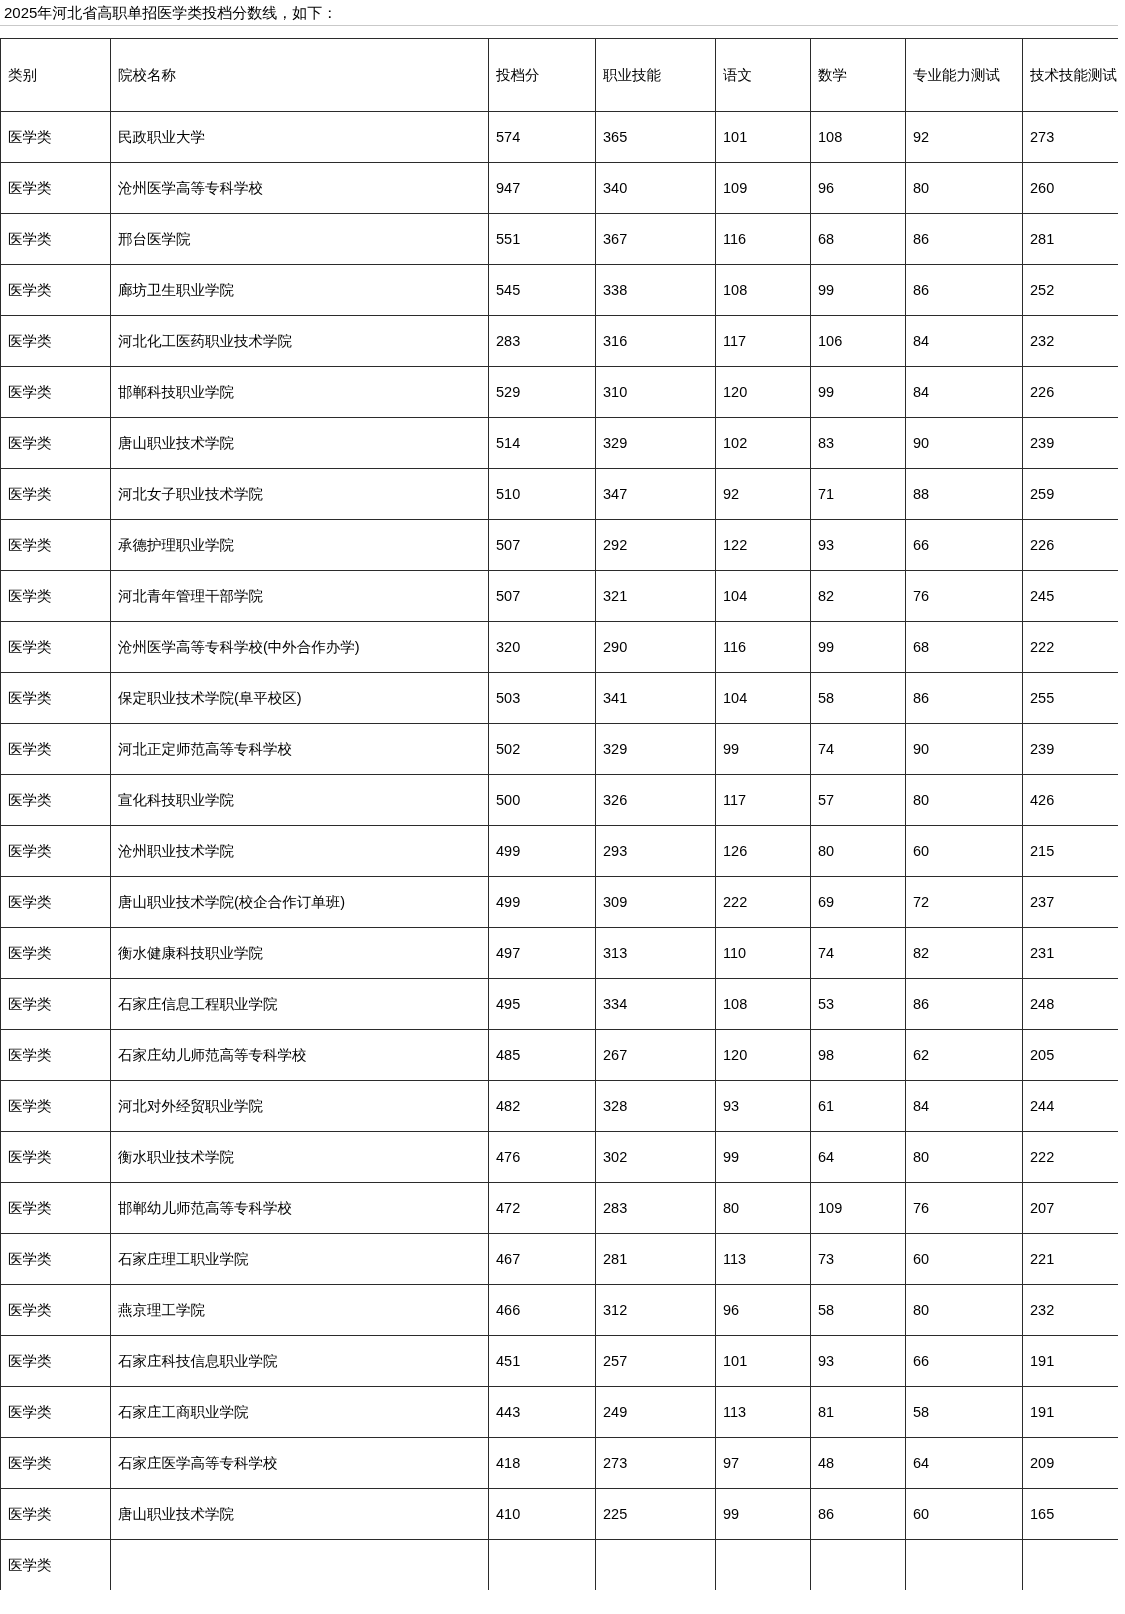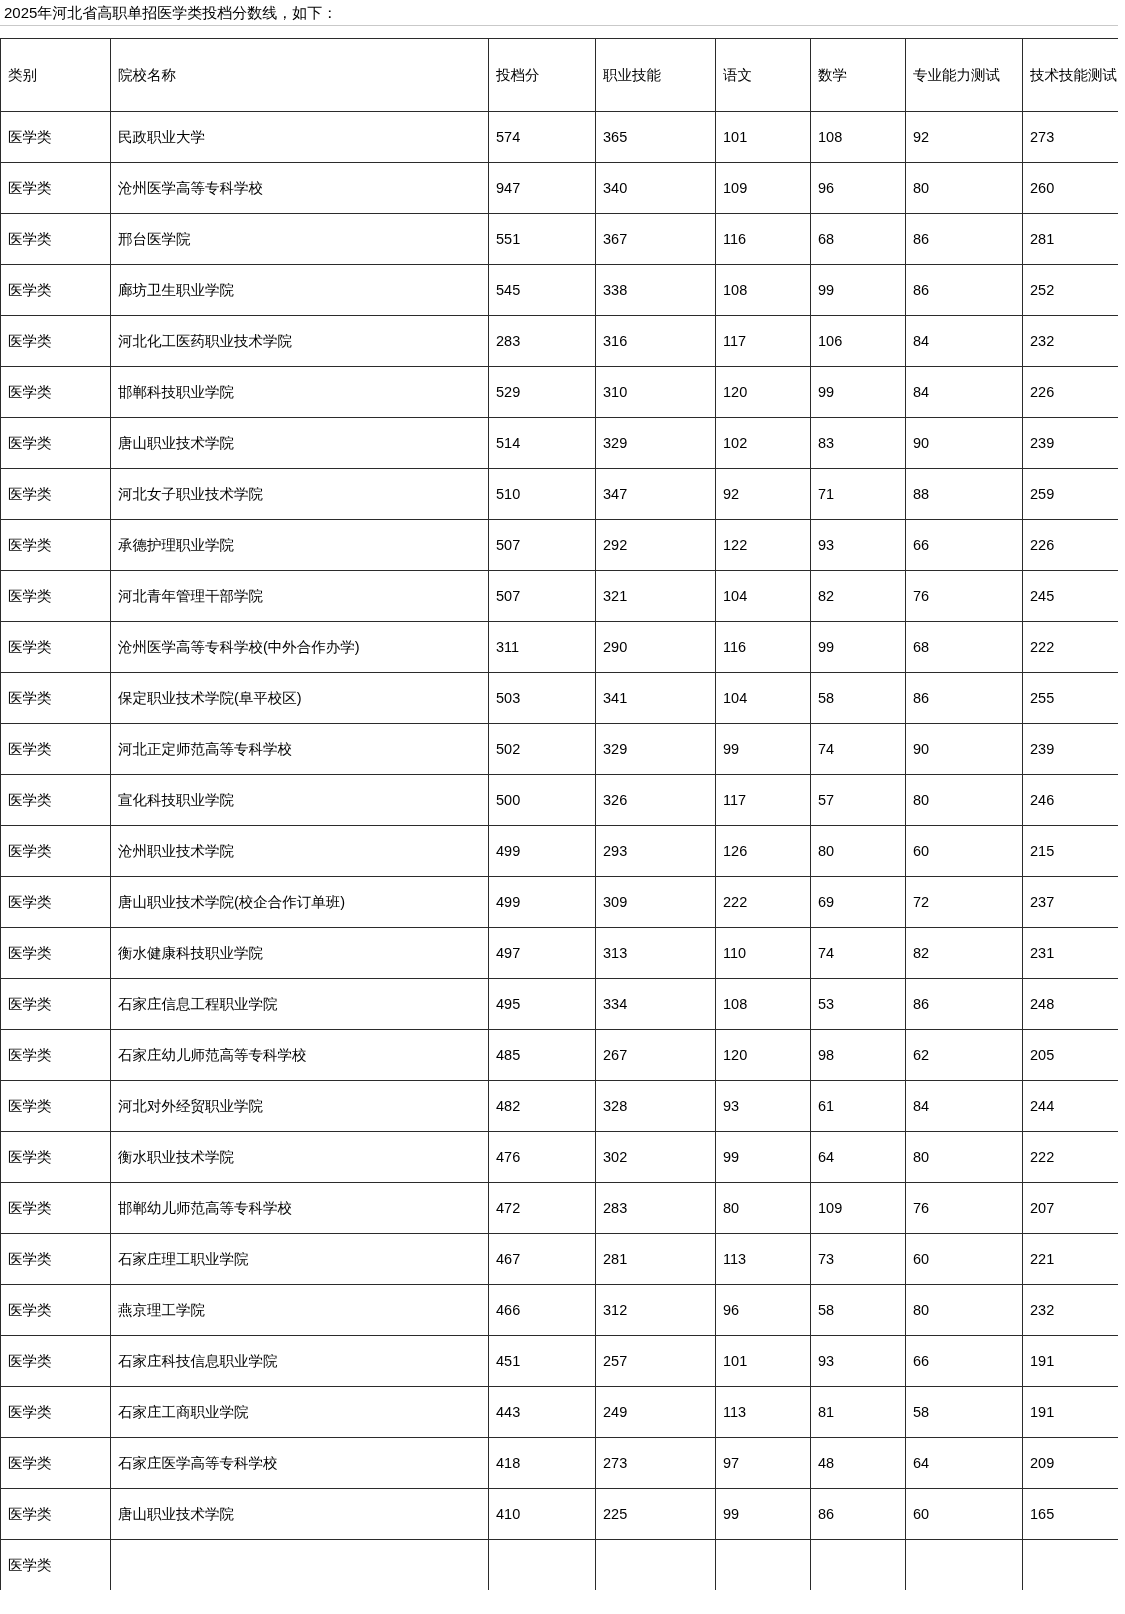--- a/index.html
+++ b/index.html
@@ -223,21 +223,21 @@
             <td>507</td>
             <td>321</td>
             <td>104</td>
             <td>82</td>
             <td>76</td>
             <td>245</td>
           </tr>
           <tr>
             <td>医学类</td>
             <td>沧州医学高等专科学校(中外合作办学)</td>
-            <td>311</td>
+            <td>320</td>
             <td>290</td>
             <td>116</td>
             <td>99</td>
             <td>68</td>
             <td>222</td>
           </tr>
           <tr>
             <td>医学类</td>
             <td>保定职业技术学院(阜平校区)</td>
             <td>503</td>
@@ -258,21 +258,21 @@
             <td>239</td>
           </tr>
           <tr>
             <td>医学类</td>
             <td>宣化科技职业学院</td>
             <td>500</td>
             <td>326</td>
             <td>117</td>
             <td>57</td>
             <td>80</td>
-            <td>246</td>
+            <td>426</td>
           </tr>
           <tr>
             <td>医学类</td>
             <td>沧州职业技术学院</td>
             <td>499</td>
             <td>293</td>
             <td>126</td>
             <td>80</td>
             <td>60</td>
             <td>215</td>

